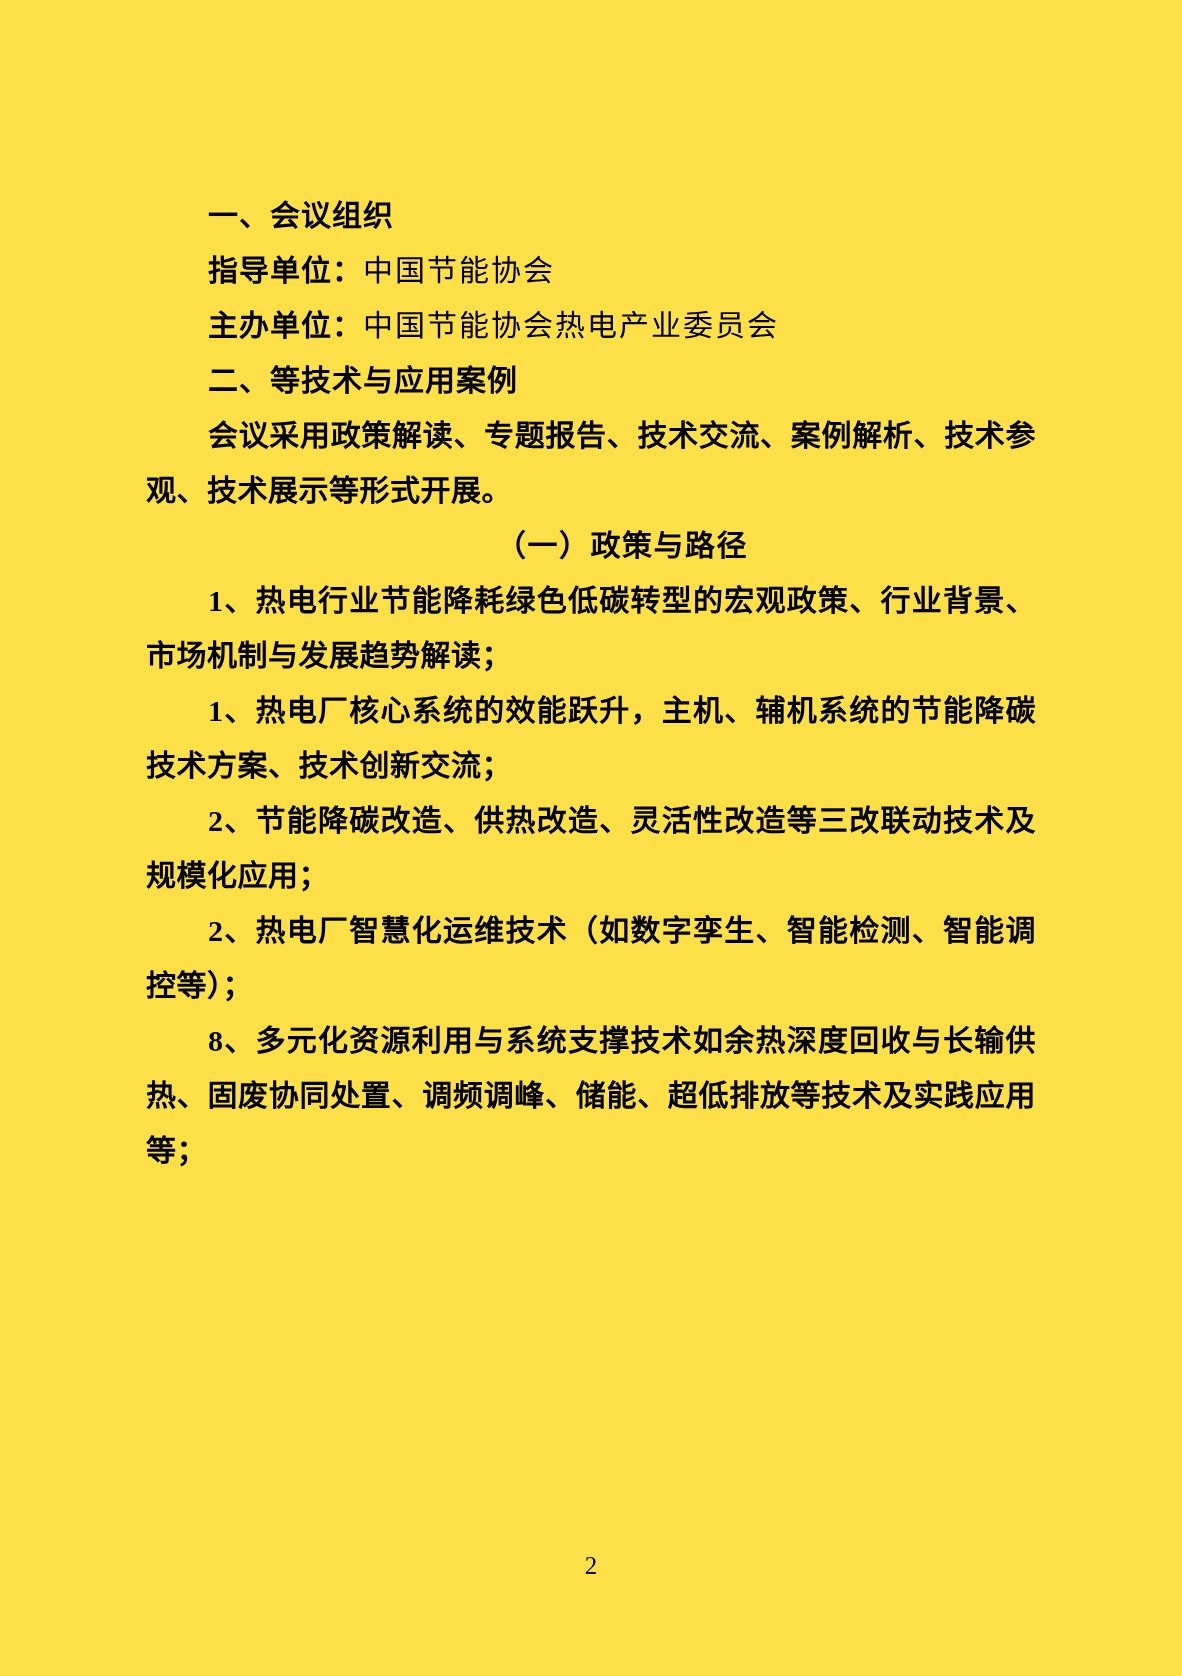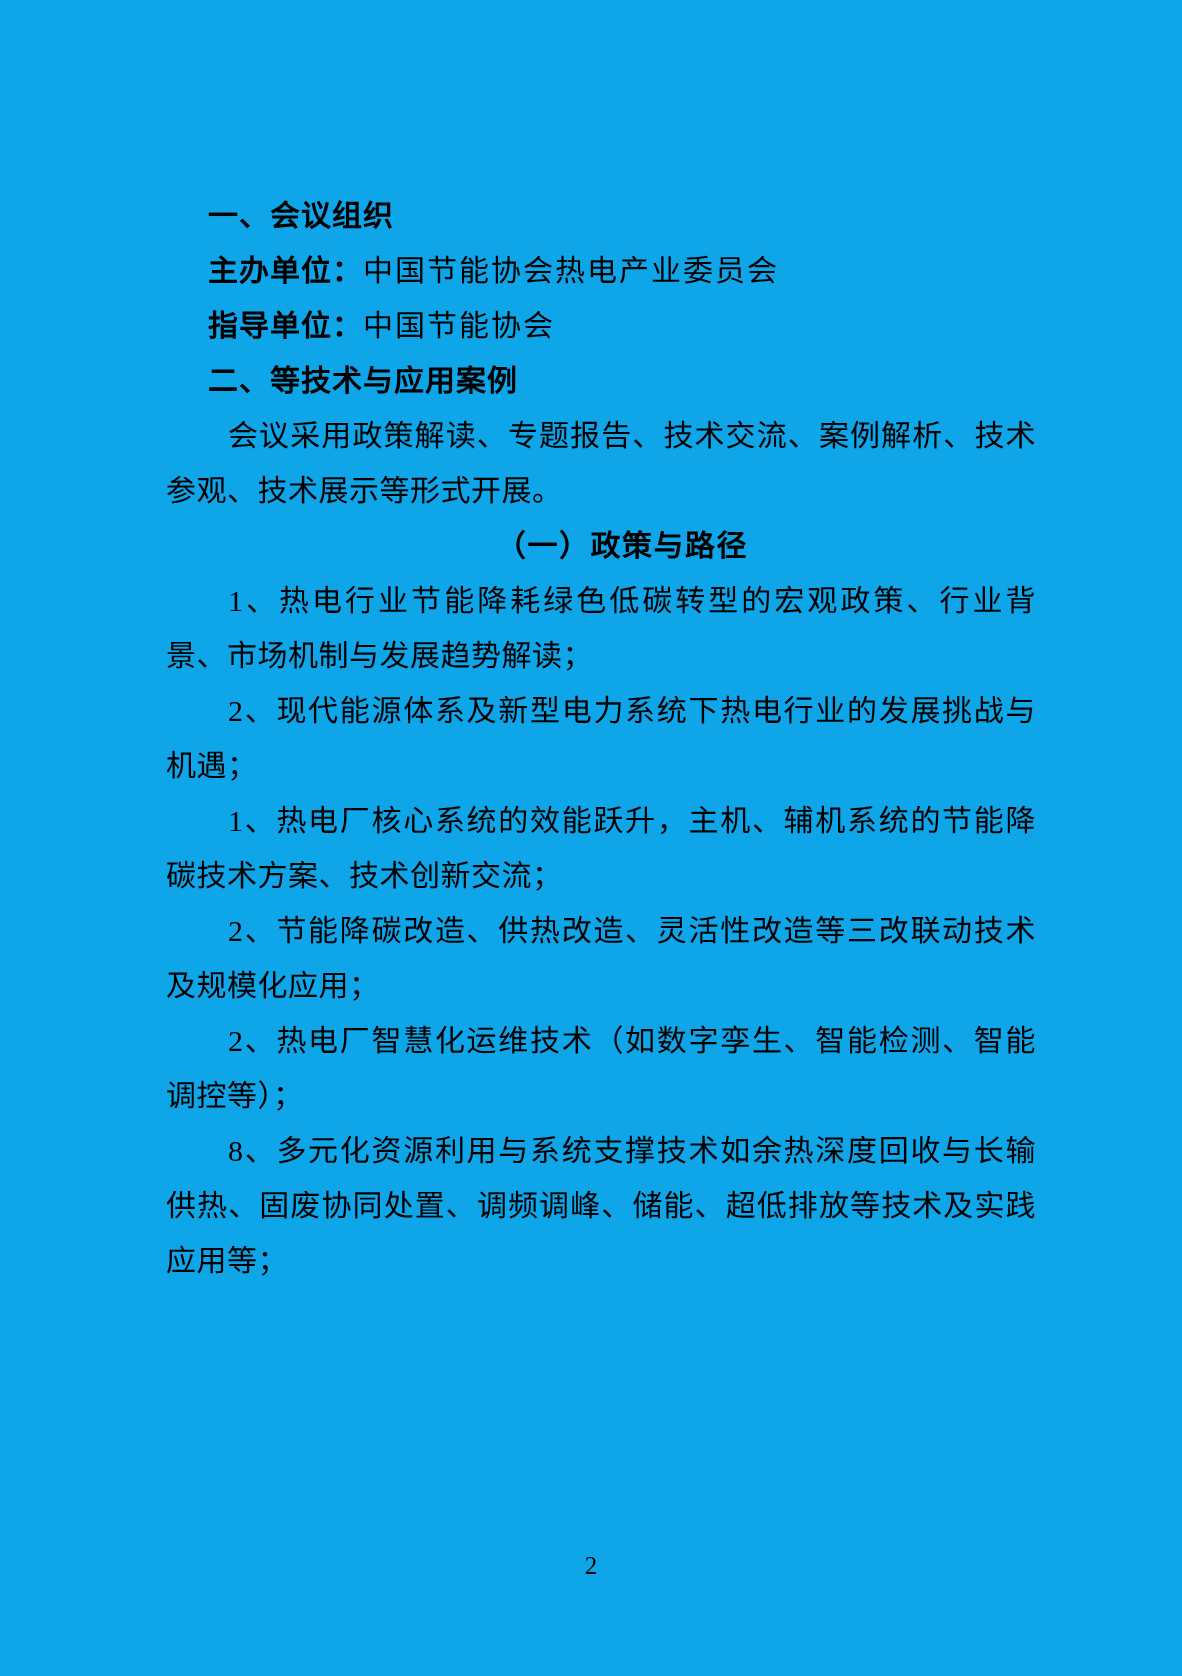--- a/index.html
+++ b/index.html
@@ -5,21 +5,21 @@
   html, body {
     margin: 0;
     padding: 0;
     background: #ffffff;
   }
   .page {
     position: relative;
     width: 1182px;
     height: 1676px;
     margin: 0 auto;
-    background: #0ea5e9;
+    background: #fde047;
     color: #000000;
     overflow: hidden;
     font-family: "Liberation Serif", "DejaVu Serif", serif;
   }
   .content {
     position: absolute;
     top: 188px;
     left: 146px;
     width: 890px;
   }
@@ -52,51 +52,49 @@
     letter-spacing: 2px;
   }
   
   p.subheading {
     font-weight: bold;
     text-align: center;
     letter-spacing: 1.5px;
   }
   
   p.body-para {
-    font-weight: normal;
+    font-weight: bold;
     text-align: justify;
     text-justify: inter-ideograph;
-    margin-left: 20px;
   }
   .footer {
     position: absolute;
     bottom: 96px;
     left: 0;
     width: 100%;
     text-align: center;
   }
   .footer .page-number {
     font-size: 25px;
     font-family: "Liberation Serif", "DejaVu Serif", serif;
     color: #000000;
   }
 </style>
 </head>
 <body>
 
 <div class="page">
   <div class="content" id="doc-content">
       <p class="heading">一、会议组织</p>
+      <p class="labeled"><span class="label">指导单位：</span><span class="value">中国节能协会</span></p>
       <p class="labeled"><span class="label">主办单位：</span><span class="value">中国节能协会热电产业委员会</span></p>
-      <p class="labeled"><span class="label">指导单位：</span><span class="value">中国节能协会</span></p>
       <p class="heading">二、等技术与应用案例</p>
       <p class="body-para">会议采用政策解读、专题报告、技术交流、案例解析、技术参观、技术展示等形式开展。</p>
       <p class="subheading">（一）政策与路径</p>
       <p class="body-para">1、热电行业节能降耗绿色低碳转型的宏观政策、行业背景、市场机制与发展趋势解读；</p>
-      <p class="body-para">2、现代能源体系及新型电力系统下热电行业的发展挑战与机遇；</p>
       <p class="body-para">1、热电厂核心系统的效能跃升，主机、辅机系统的节能降碳技术方案、技术创新交流；</p>
       <p class="body-para">2、节能降碳改造、供热改造、灵活性改造等三改联动技术及规模化应用；</p>
       <p class="body-para">2、热电厂智慧化运维技术（如数字孪生、智能检测、智能调控等）；</p>
       <p class="body-para">8、多元化资源利用与系统支撑技术如余热深度回收与长输供热、固废协同处置、调频调峰、储能、超低排放等技术及实践应用等；</p>
     </div>
   <div class="footer">
     <span class="page-number">2</span>
   </div>
 </div>
 

